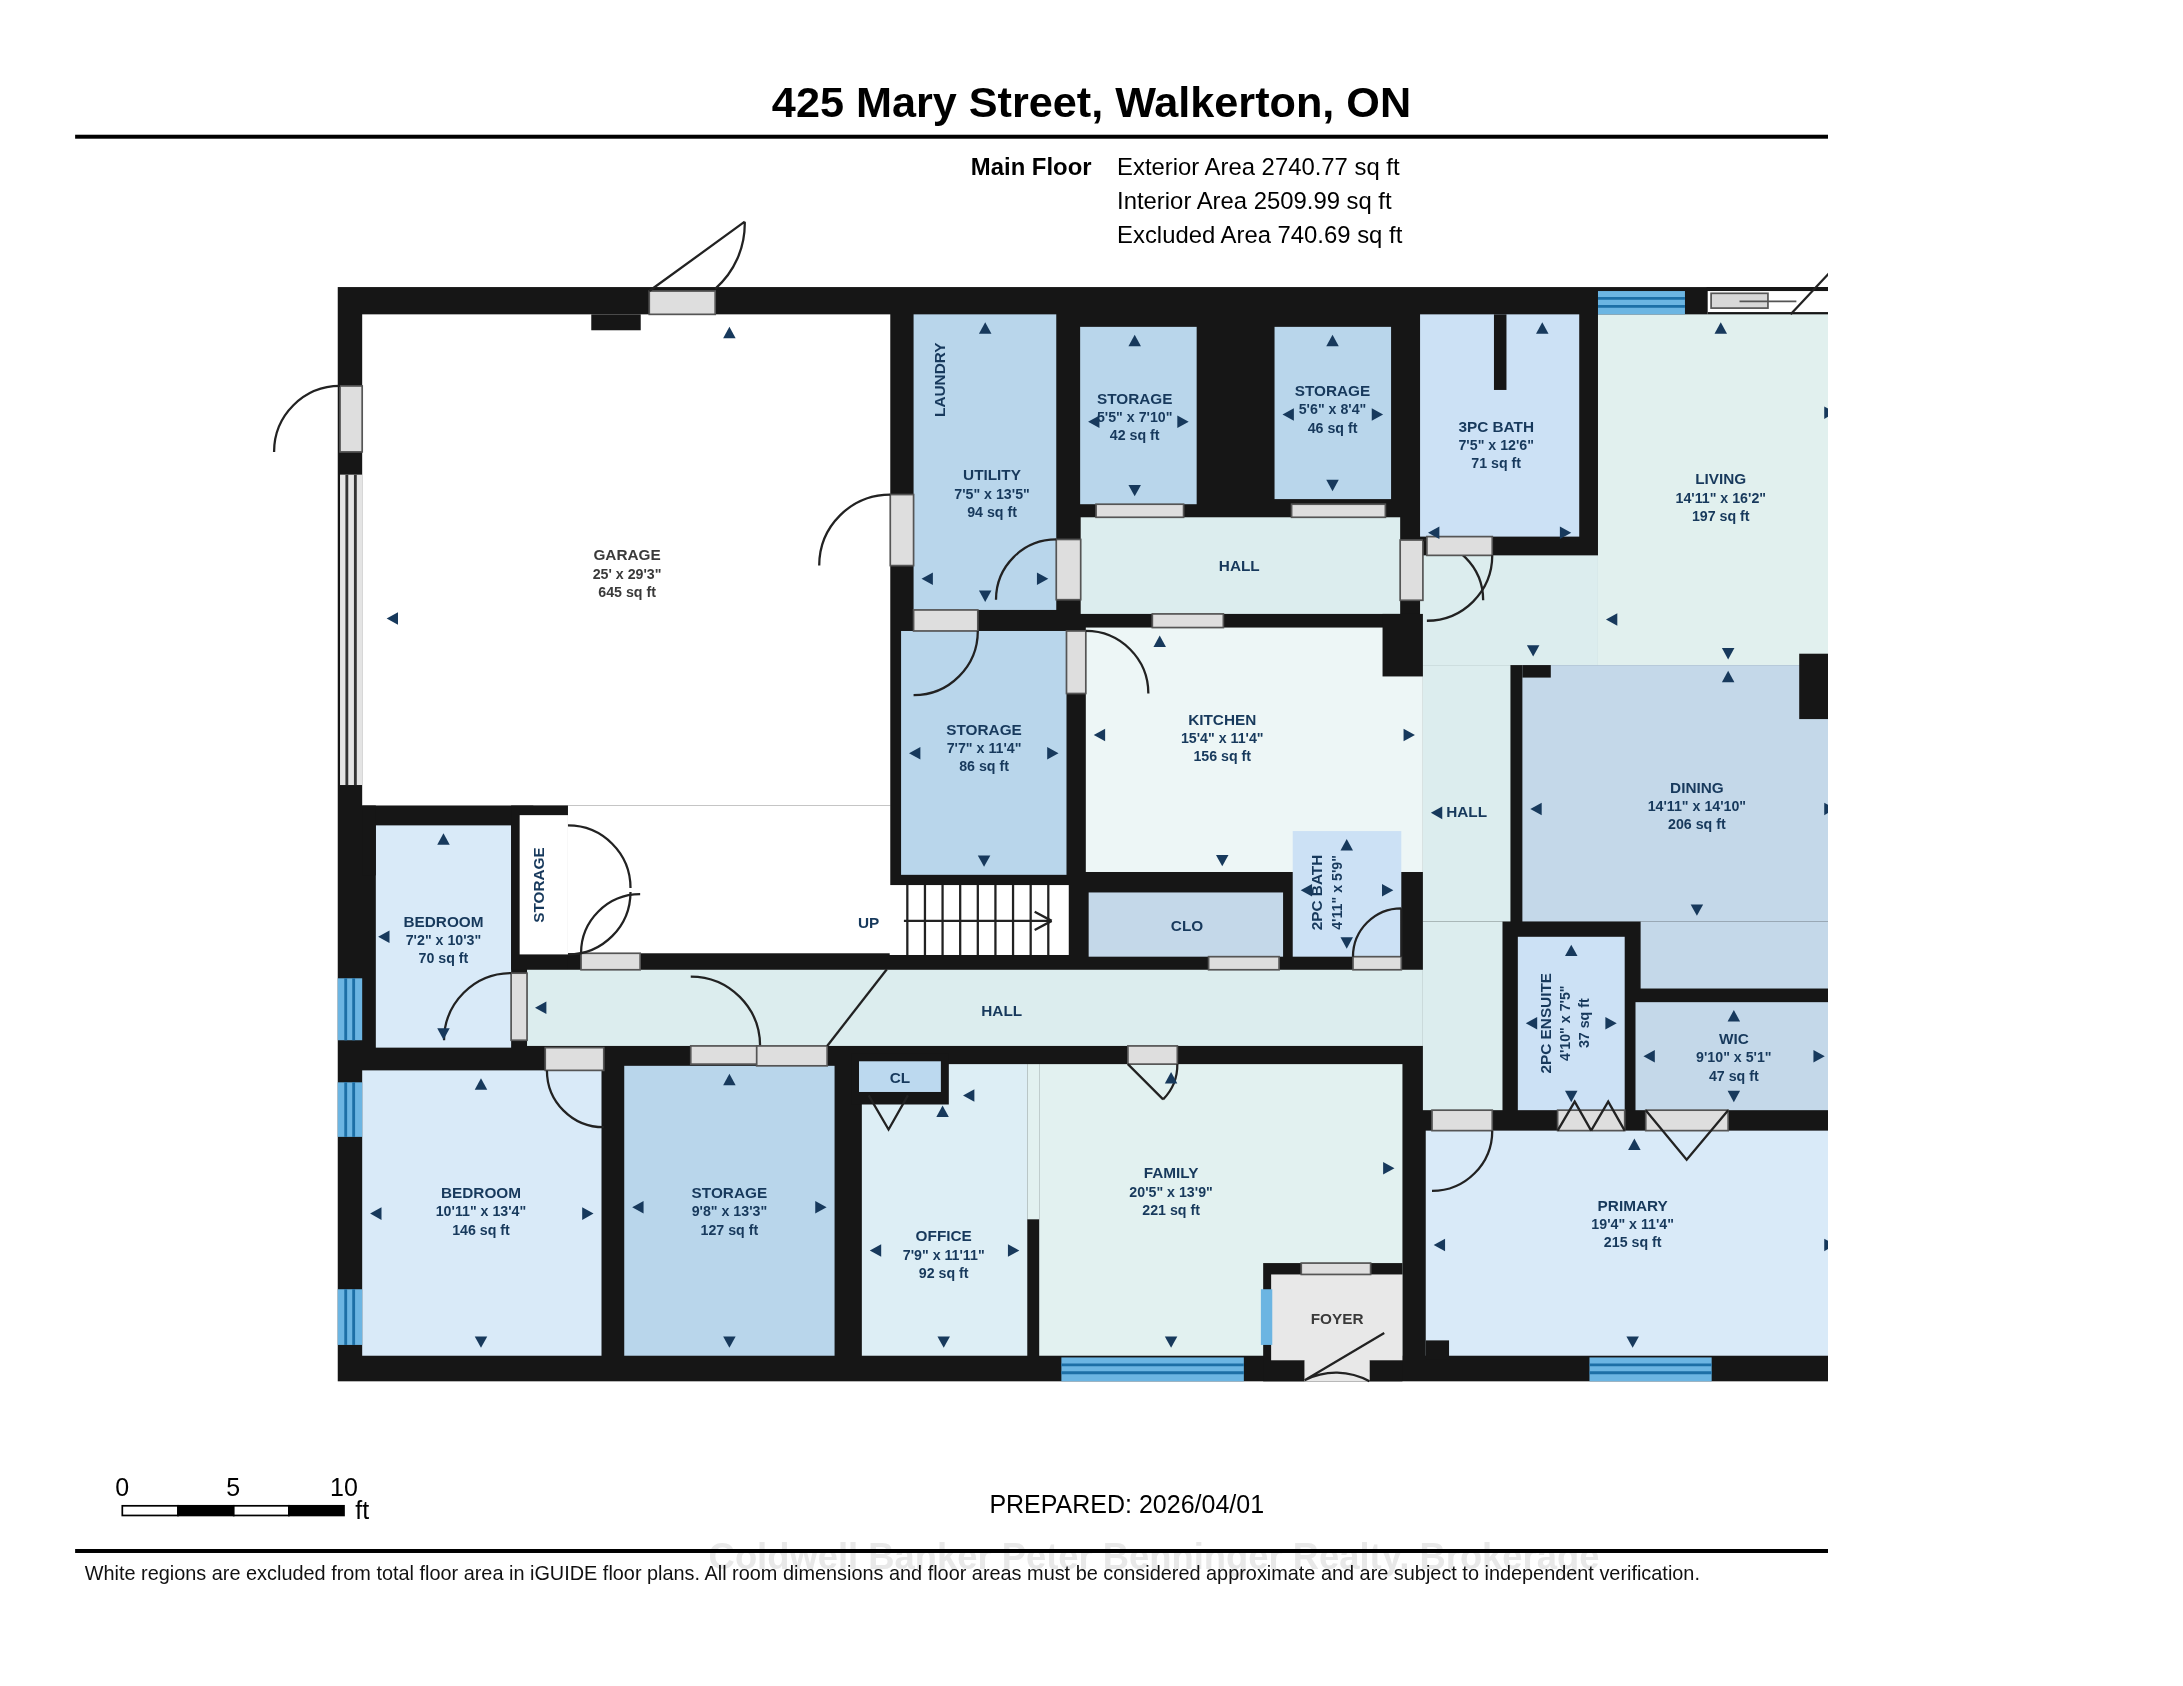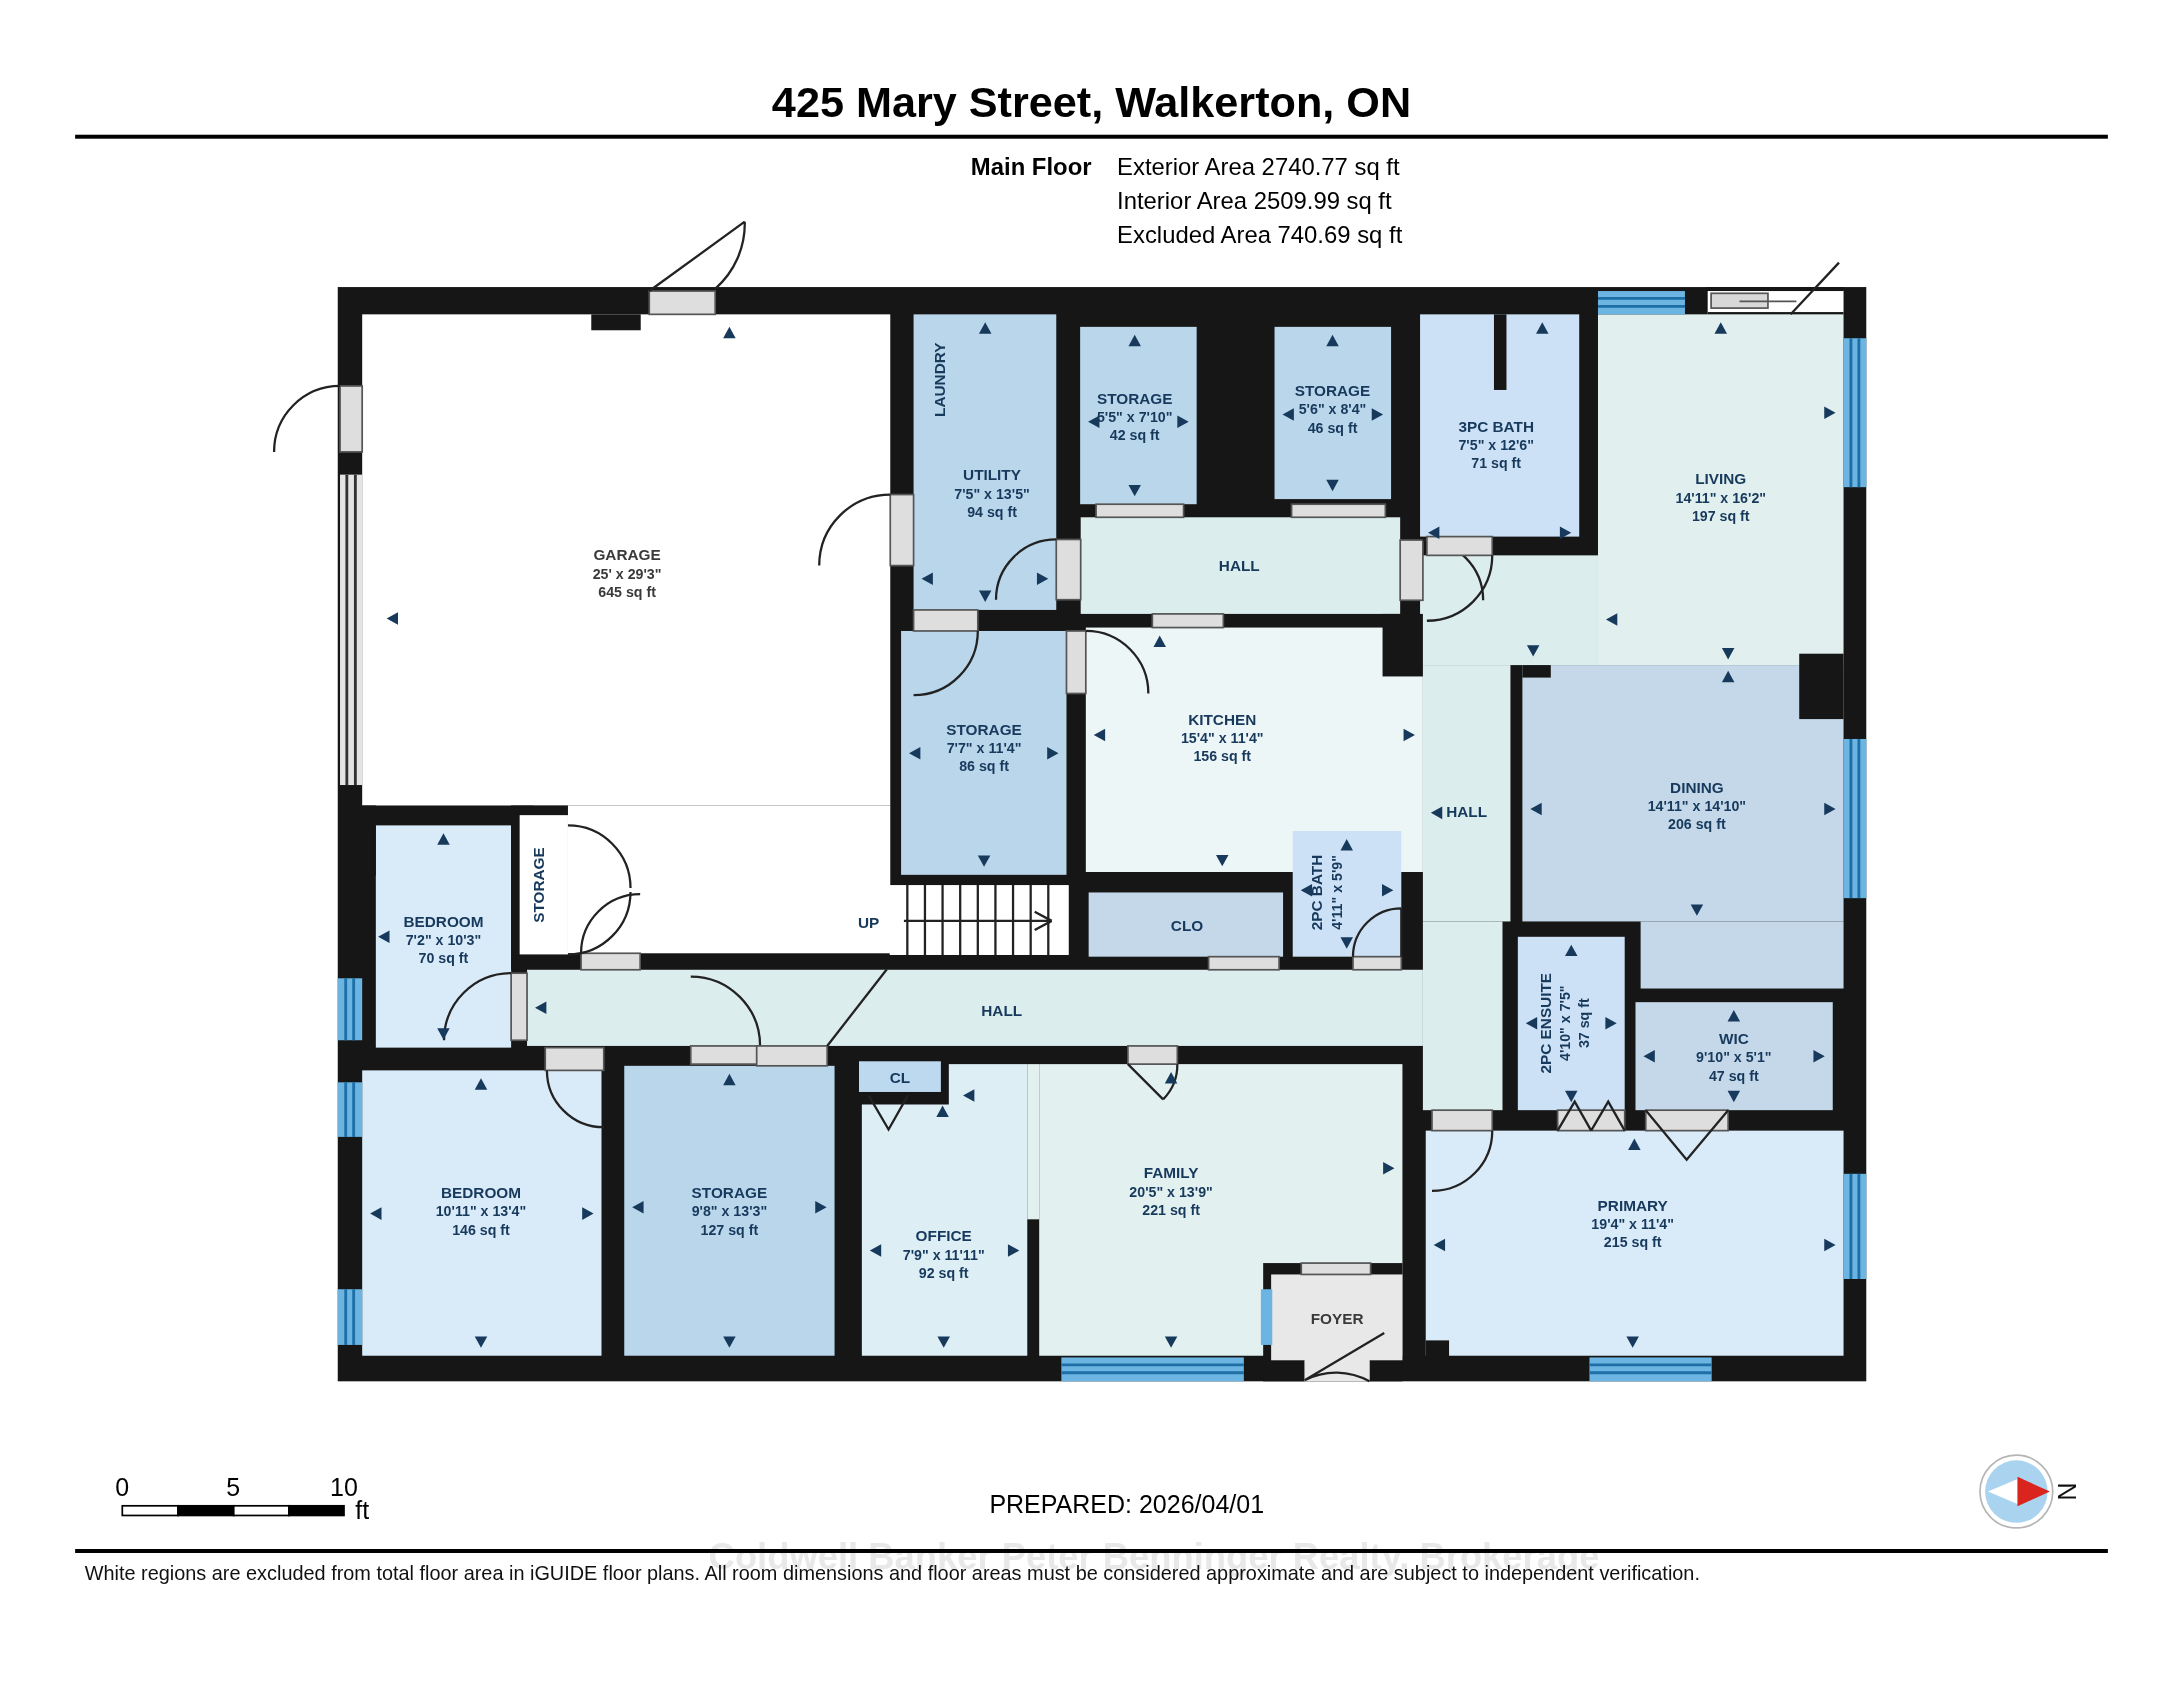--- a/index.html
+++ b/index.html
@@ -1,16 +1,16 @@
 <!DOCTYPE html>
 <html style="font-size:9px"><head>
 <meta charset="utf-8">
 <style>
 html,body{margin:0;padding:0;background:#fff;}
-#page{position:relative;width:2183px;height:1686px;background:#fff;overflow:hidden;}
+#page{position:relative;width:1828px;height:1686px;background:#fff;overflow:hidden;}
 svg{position:absolute;top:0;left:0;}
 text{font-family:"Liberation Sans",sans-serif;}
 </style>
 </head>
 <body>
 <div id="page">
 <svg width="2183" height="1686" viewBox="0 0 3840 2966">
 
 <rect x="0" y="0" width="3840" height="2966" fill="#ffffff"></rect>
 

